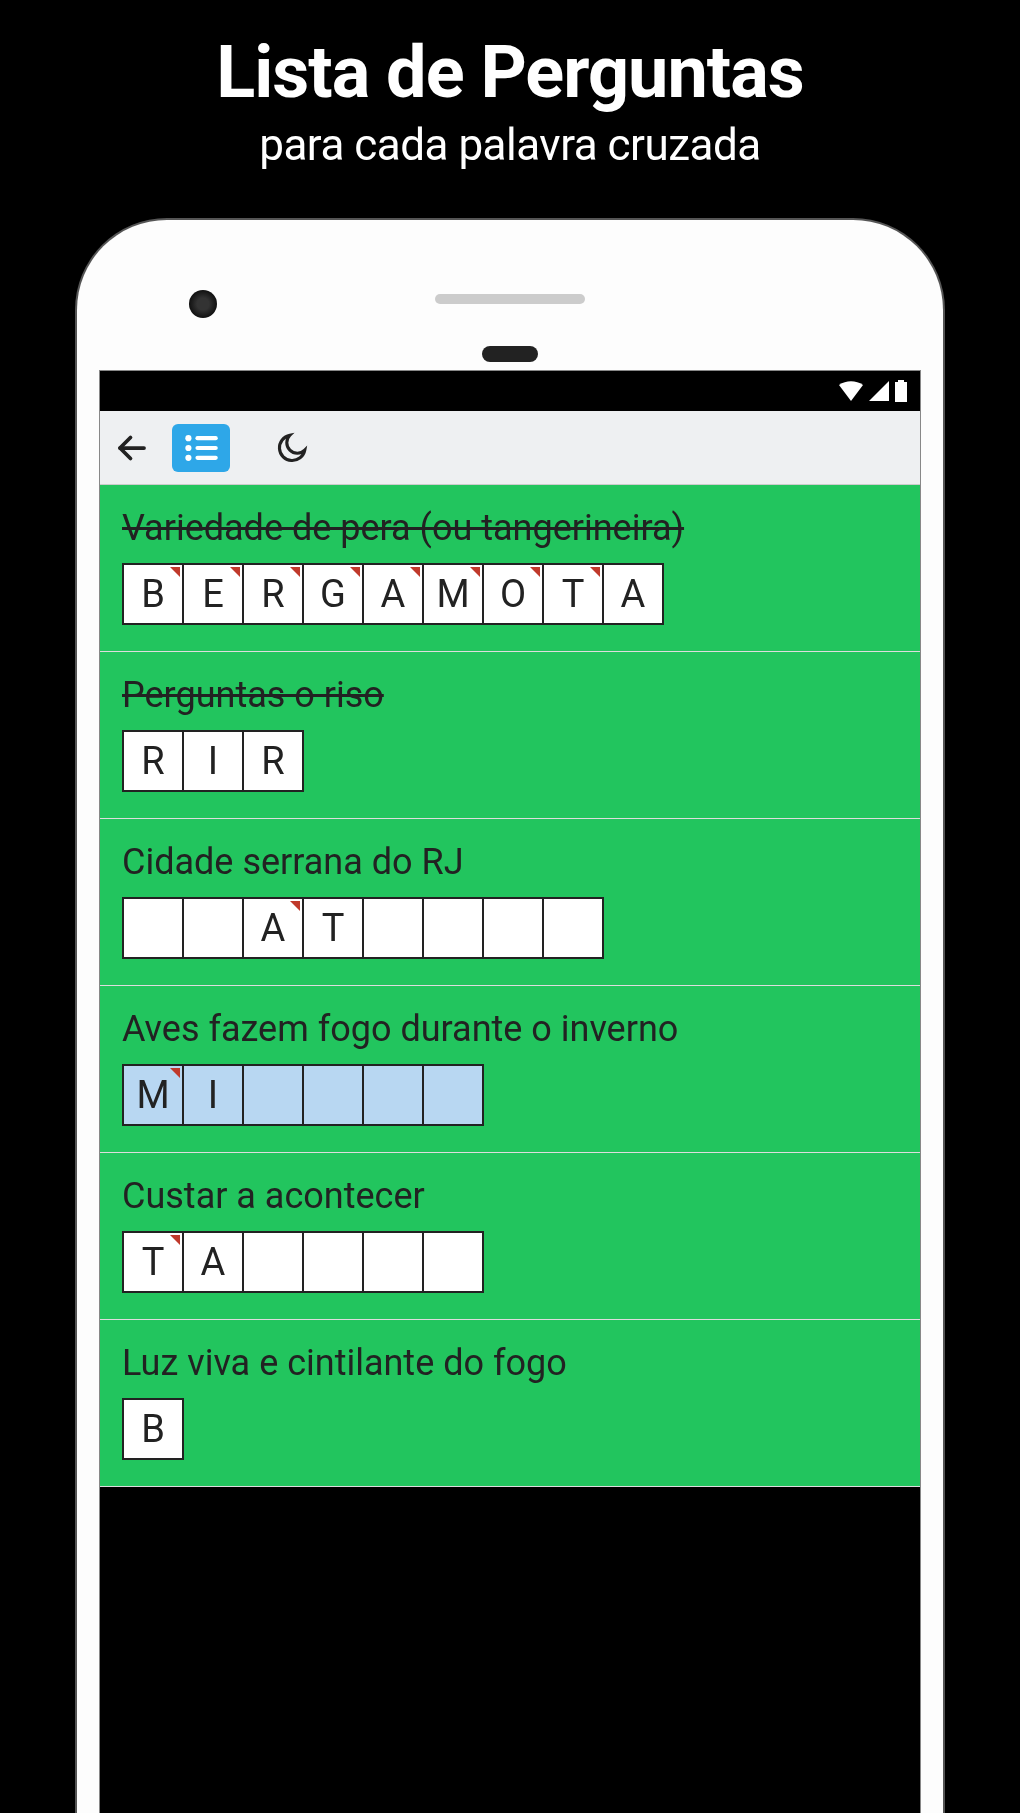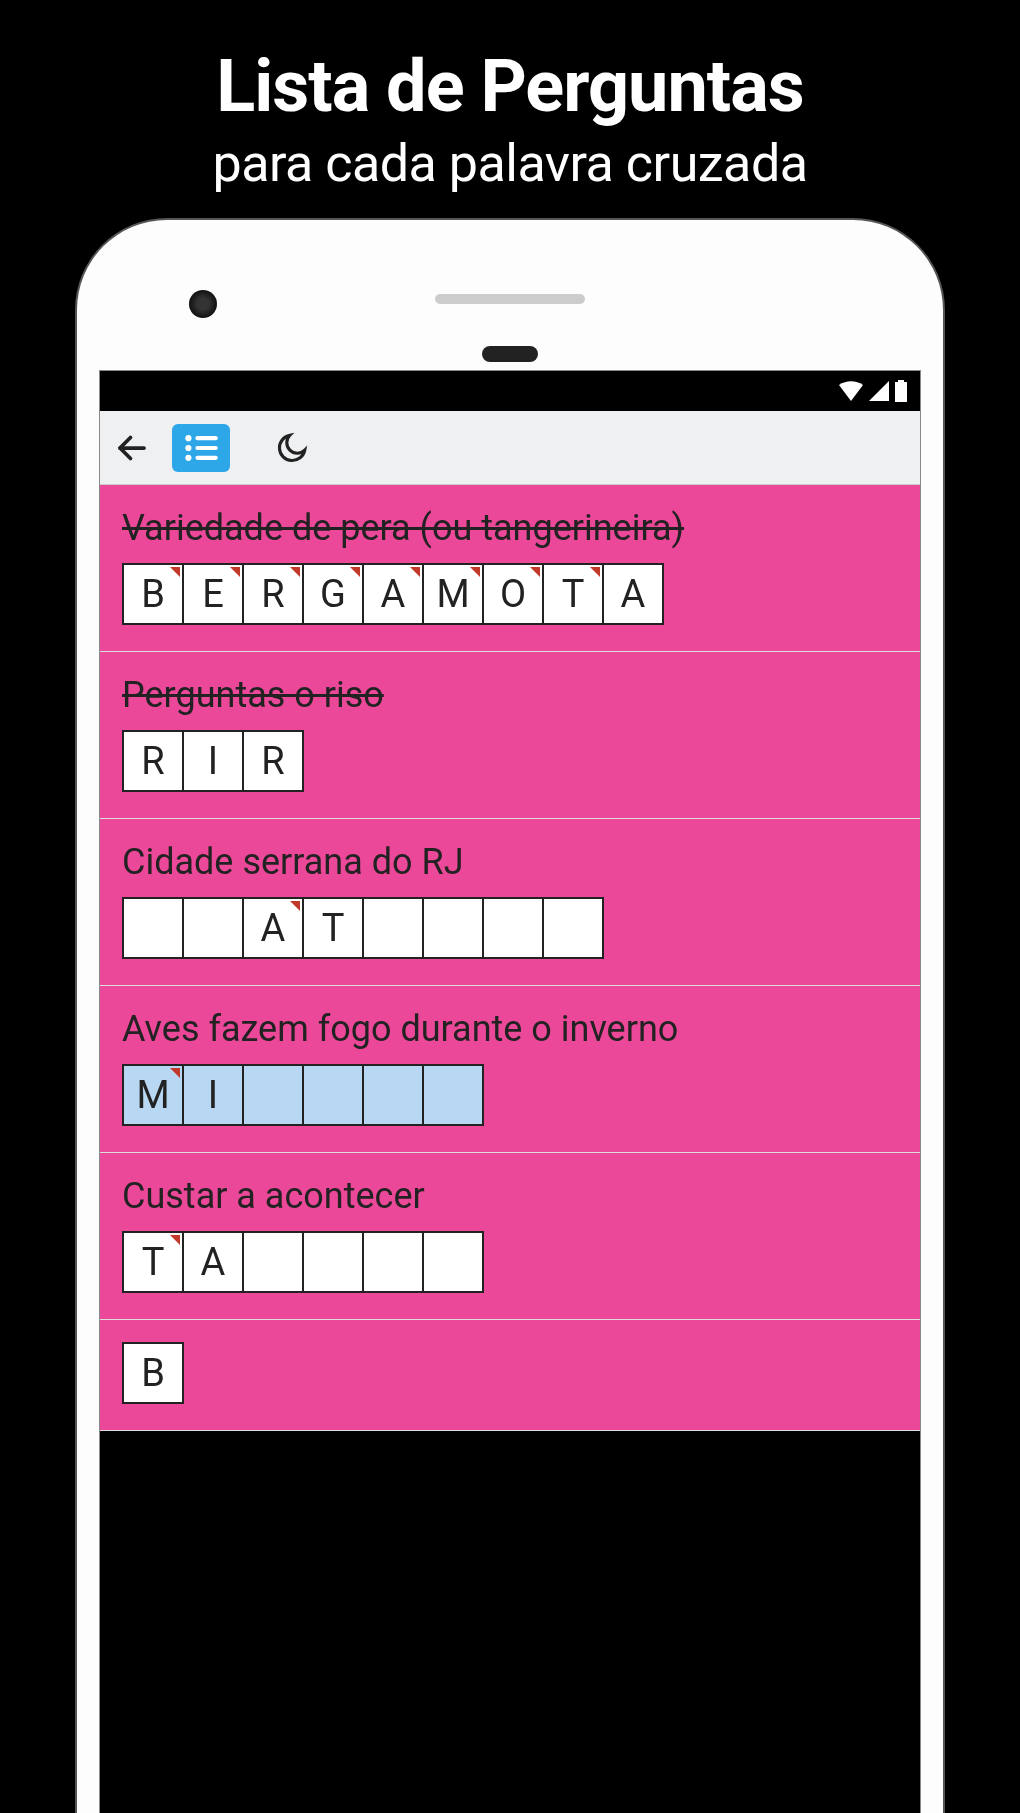--- a/index.html
+++ b/index.html
@@ -9,28 +9,28 @@
     width: 1020px;
     height: 1813px;
     overflow: hidden;
     position: relative;
   }
   .promo-title {
     color: #fff;
     text-align: center;
     font-weight: 700;
     font-size: 72px;
-    padding-top: 44px;
+    padding-top: 30px;
     letter-spacing: -1px;
   }
   .promo-subtitle {
     color: #fff;
     text-align: center;
     font-weight: 400;
-    font-size: 52px;
+    font-size: 44px;
     margin-top: 4px;
     letter-spacing: -0.5px;
   }
   .phone-frame {
     position: absolute;
     top: 220px;
     left: 50%;
     transform: translateX(-50%);
     width: 866px;
     background: #fdfdfd;
@@ -107,21 +107,21 @@
     border-radius: 6px;
     display:flex; align-items:center; justify-content:center;
     cursor:pointer;
   }
   .tb-moon {
     width: 44px; height: 44px;
     display:flex; align-items:center; justify-content:center;
     margin-left: 22px;
     cursor:pointer;
   }
-  .clue-list { background:#ec4899; }
+  .clue-list { background:#22c55e; }
   .clue-item {
     border-bottom: 1px solid #ddd;
     padding: 22px 22px 26px 22px;
   }
   .clue-text {
     font-size: 36px;
     color: #222;
     margin-bottom: 14px;
   }
   .clue-text.done { text-decoration: line-through; color:#222; }
@@ -273,19 +273,20 @@
                 <polygon points="10,0 10,10 0,0" fill="#c0392b"></polygon>
               </svg></div>
             <div class="cell">A</div>
             <div class="cell"></div>
             <div class="cell"></div>
             <div class="cell"></div>
             <div class="cell"></div>
           </div>
         </div>
         <div class="clue-item">
+          <div class="clue-text">Luz viva e cintilante do fogo</div>
           <div class="cells">
             <div class="cell">B</div>
           </div>
         </div>
       </div>
   </div>
 </div>
 
 </body></html>

